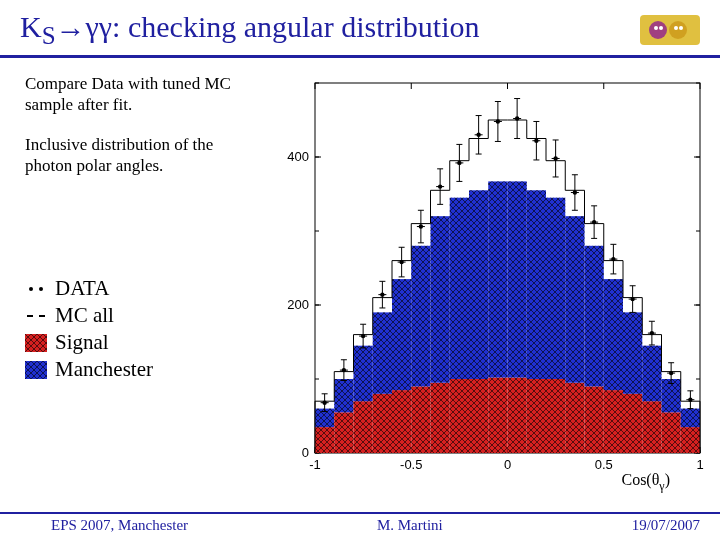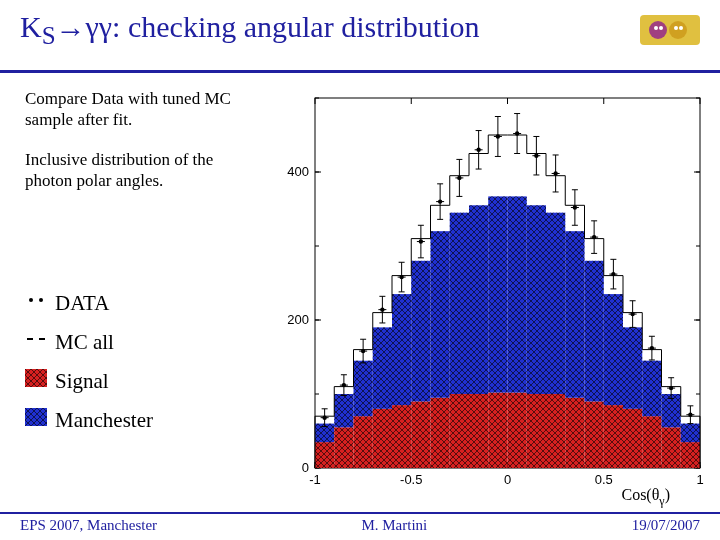--- a/index.html
+++ b/index.html
@@ -6,21 +6,21 @@
     margin: 0;
     padding: 0;
     width: 720px;
     height: 540px;
     font-family: "Times New Roman", serif;
     background: white;
     position: relative;
     overflow: hidden;
   }
   .title-bar {
-    padding: 10px 20px 20px 20px;
+    padding: 10px 20px 5px 20px;
     border-bottom: 3px solid #2020a0;
     display: flex;
     justify-content: space-between;
     align-items: center;
   }
   .title {
     font-family: "Comic Sans MS", cursive;
     font-size: 30px;
     color: #2020a0;
   }
@@ -42,22 +42,22 @@
     font-size: 17px;
     margin-bottom: 18px;
     line-height: 1.25;
   }
   .legend {
     margin-top: 100px;
     font-size: 21px;
   }
   .legend-row {
     display: flex;
-    align-items: flex-start;
-    margin: 14px 0;
+    align-items: center;
+    margin: 2px 0;
   }
   .swatch {
     width: 22px;
     height: 18px;
     margin-right: 8px;
   }
   .swatch-red { fill: #d62020; }
   .swatch-blue { fill: #2030d0; }
   .chart {
     flex: 1;
@@ -68,21 +68,21 @@
     left: 0;
     right: 0;
     padding: 0 20px;
     border-top: 2px solid #2020a0;
     display: flex;
     justify-content: space-between;
     font-size: 15px;
     color: #2020a0;
     font-family: "Times New Roman", serif;
   }
-  .footer span { padding-top: 3px; }
+  .footer span { padding-top: 3px; margin-left: 31px; }
   .axis { stroke: black; stroke-width: 1; fill: none; }
   .tick { stroke: black; stroke-width: 1; }
   .ticklabel { font-size: 13px; font-family: Arial, sans-serif; fill: black; }
   .step { fill: none; stroke: black; stroke-width: 1; }
   .cross { stroke: black; stroke-width: 1; }
   .bar-red { fill: #d62020; }
   .bar-blue { fill: #2030d0; }
 </style>
 </head>
 <body>

